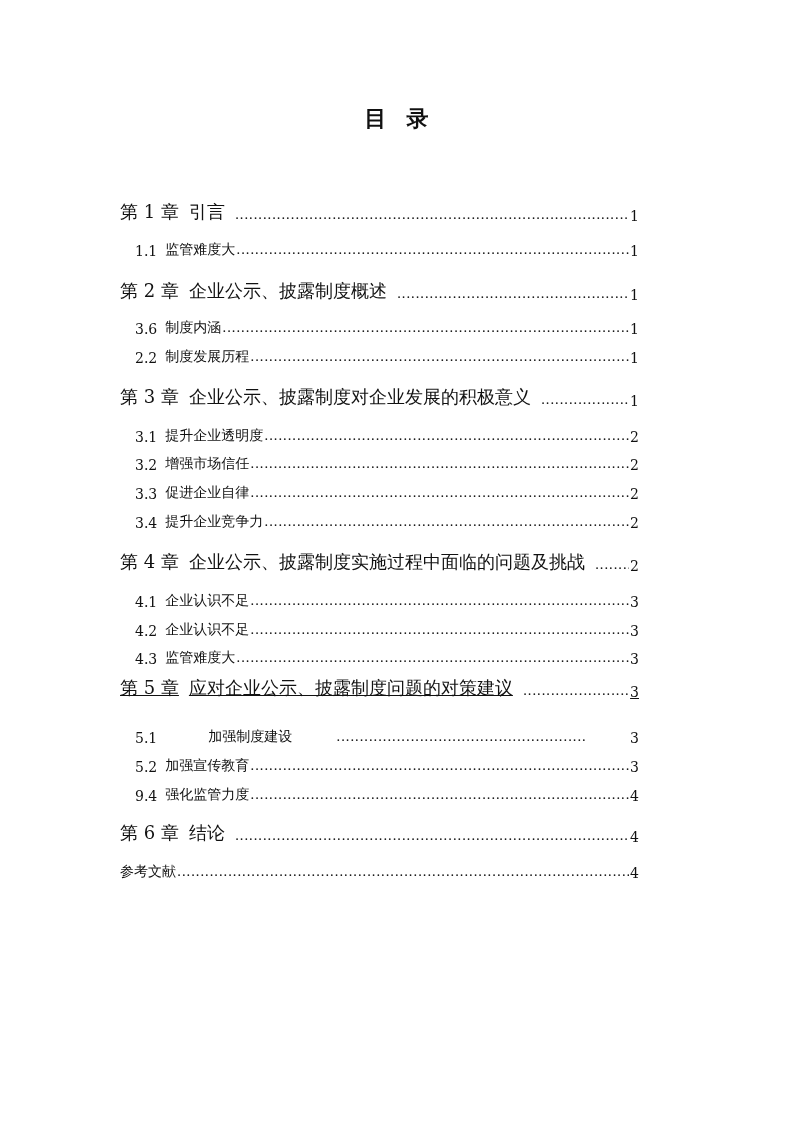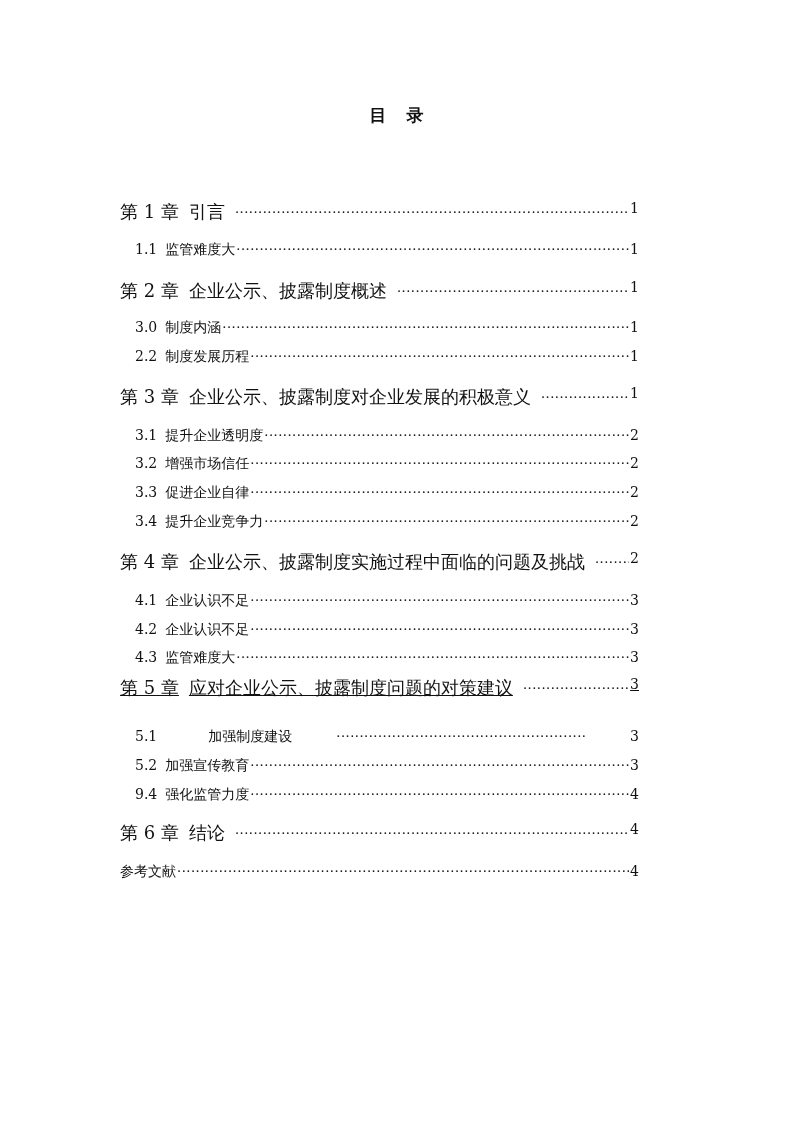--- a/index.html
+++ b/index.html
@@ -1,22 +1,22 @@
 <!DOCTYPE html>
 <html><head>
 <meta charset="utf-8">
 <style>
   html, body { margin: 0; padding: 0; background: #ffffff; }
   body { width: 793px; height: 1122px; position: relative; overflow: hidden;
          font-family: "DejaVu Serif", "Liberation Serif", serif; color: #111; }
   .title { position: absolute; top: 104px; left: 0; width: 793px; text-align: center;
            font-family: "DejaVu Sans", "Liberation Sans", sans-serif; font-weight: bold;
-           font-size: 17px; letter-spacing: 0; }
+           font-size: 22px; letter-spacing: 0; }
   .title .gap { display: inline-block; width: 20px; }
-  .row { position: absolute; display: flex; align-items: flex-start; white-space: nowrap; }
+  .row { position: absolute; display: flex; align-items: flex-end; white-space: nowrap; }
   .row.chapter { left: 120px; width: 519px; font-size: 18px; }
   .row.section { left: 135px; width: 504px; font-size: 14px; }
   .row.refs { left: 120px; width: 519px; font-size: 14px; }
   .label { flex: 0 0 auto; }
   .num { margin-right: 8px; }
   .chapter .num { margin-right: 10px; }
   .dots { flex: 1 1 auto; overflow: hidden; margin: 0 1px; position: relative; height: 1em; }
   .dots::after { content: "··························································································································································"; position: absolute; left: 0; bottom: -2px; letter-spacing: 0.5px; font-size: 13px; color: #111; }
   .chapter .dots { margin-left: 10px; }
   .page { flex: 0 0 auto; font-size: 14px; }
@@ -41,21 +41,21 @@
       <span class="dots"></span>
       <span class="page">1</span>
     </div>
     <div class="row chapter" style="top: 279px;">
       <span class="label num">第 2 章</span>
       <span class="label">企业公示、披露制度概述</span>
       <span class="dots"></span>
       <span class="page">1</span>
     </div>
     <div class="row section" style="top: 319px;">
-      <span class="label num">3.0</span>
+      <span class="label num">3.6</span>
       <span class="label">制度内涵</span>
       <span class="dots"></span>
       <span class="page">1</span>
     </div>
     <div class="row section" style="top: 348px;">
       <span class="label num">2.2</span>
       <span class="label">制度发展历程</span>
       <span class="dots"></span>
       <span class="page">1</span>
     </div>

